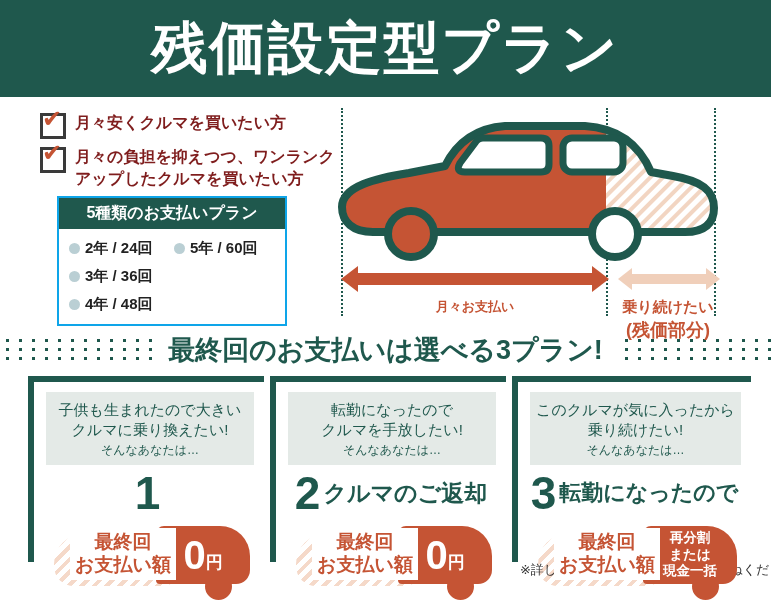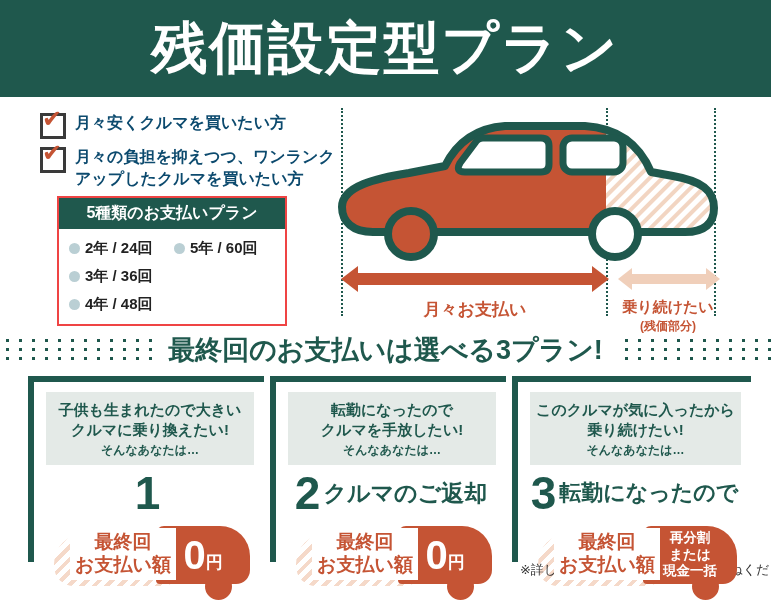--- a/index.html
+++ b/index.html
@@ -10,24 +10,24 @@
   .header{position:absolute;left:0;top:0;width:771px;height:97px;background:#1f584d;
           display:flex;align-items:center;justify-content:center;}
   .header h1{margin:0;color:#fff;font-size:56px;font-weight:bold;letter-spacing:2px;}
 
   
   .checklist{position:absolute;left:40px;top:112px;width:300px;}
   .check-row{display:flex;align-items:flex-start;margin-bottom:7px;}
   .cbx{position:relative;flex:0 0 20px;width:20px;height:20px;border:3px solid #3a3a3a;
        background:#fff;margin-right:9px;margin-top:1px;}
   .cbx .tick{position:absolute;left:-1px;top:-9px;color:#c55434;font-size:24px;font-weight:bold;line-height:1;}
-  .check-row .txt{font-size:16px;font-weight:bold;color:#0c4a6e;line-height:1.35;}
-
-  
-  .plan-box{position:absolute;left:57px;top:196px;width:226px;background:#fff;border:2px solid #ef4444;}
+  .check-row .txt{font-size:16px;font-weight:bold;color:#7f1d1d;line-height:1.35;}
+
+  
+  .plan-box{position:absolute;left:57px;top:196px;width:226px;background:#fff;border:2px solid #0ea5e9;}
   .plan-box .pb-title{background:#1f584d;color:#fff;font-size:16px;font-weight:bold;
                       text-align:center;padding:5px 0;}
   .pb-items{display:grid;grid-auto-flow:column;grid-template-rows:repeat(3,auto);
             grid-template-columns:1fr 1fr;padding:10px 6px 10px 10px;row-gap:9px;}
   .pb-item{display:flex;align-items:center;font-size:15px;font-weight:bold;color:#222;white-space:nowrap;}
   .pb-item .dot{width:11px;height:11px;border-radius:50%;background:#bacfd4;margin-right:5px;flex:0 0 11px;}
 
   
   .car-illo{position:absolute;left:325px;top:106px;width:446px;height:226px;}
   .vdots{position:absolute;top:2px;height:208px;width:0;border-left:2px dotted #1f584d;z-index:0;}
@@ -37,41 +37,41 @@
   .arrow .hl,.arrow .hr{position:absolute;width:0;height:0;top:0;}
   .a-orange{left:16px;top:160px;width:268px;height:26px;}
   .a-orange .shaft{height:12px;background:#c55434;}
   .a-orange .hl{left:0;border-right:17px solid #c55434;border-top:13px solid transparent;border-bottom:13px solid transparent;}
   .a-orange .hr{right:0;border-left:17px solid #c55434;border-top:13px solid transparent;border-bottom:13px solid transparent;}
   .a-peach{left:293px;top:162px;width:102px;height:22px;}
   .a-peach .shaft{height:10px;top:6px;left:13px;right:13px;background:#f0cfba;}
   .a-peach .hl{left:0;border-right:14px solid #f0cfba;border-top:11px solid transparent;border-bottom:11px solid transparent;}
   .a-peach .hr{right:0;border-left:14px solid #f0cfba;border-top:11px solid transparent;border-bottom:11px solid transparent;}
   .lbl-monthly{position:absolute;left:16px;top:192px;width:268px;text-align:center;
-               color:#c55434;font-size:17px;font-weight:bold;z-index:1;}
+               color:#c55434;font-size:13px;font-weight:bold;z-index:1;}
   .lbl-final{position:absolute;left:278px;top:192px;width:130px;text-align:center;
              color:#c55434;font-weight:bold;z-index:1;}
   .lbl-final .l1{font-size:15px;display:block;}
-  .lbl-final .l2{font-size:12px;display:block;margin-top:1px;}
+  .lbl-final .l2{font-size:18px;display:block;margin-top:1px;}
 
   
   .banner{position:absolute;left:0;top:331px;width:771px;height:38px;
           display:flex;align-items:center;justify-content:center;}
   .dotgrid{width:158px;height:30px;
            background-image:radial-gradient(circle,#1f584d 1.7px,transparent 1.9px);
            background-size:13px 9px;background-position:1px 1px;}
   .banner h2{margin:16px 16px;font-size:27px;font-weight:bold;color:#1f584d;white-space:nowrap;}
 
   
   .col{position:absolute;top:376px;height:180px;border-top:6px solid #1f584d;border-left:6px solid #1f584d;}
   .col-1{left:28px;width:230px;}
   .col-2{left:270px;width:230px;}
   .col-3{left:512px;width:233px;}
   .situation{margin:10px 10px 0 12px;background:#e4eae7;text-align:center;
-             color:#1f584d;font-weight:bold;padding:8px 2px 6px;}
+             color:#1f584d;font-weight:normal;padding:8px 2px 6px;}
   .situation .s1{font-size:15px;line-height:1.3;display:block;}
   .situation .lead{font-size:12px;display:block;margin-top:3px;}
   .title-row{display:flex;align-items:center;justify-content:center;margin-top:5px;color:#1f584d;}
   .title-row .num{font-size:46px;font-weight:bold;line-height:1;margin-right:3px;}
   .title-row .ttl{font-size:19px;font-weight:bold;white-space:nowrap;}
   .col-2 .ttl{font-size:23px;}
   .col-3 .ttl{font-size:22px;}
 
   .mini{position:relative;height:82px;margin-top:2px;}
   .mini-hatch{position:absolute;left:20px;bottom:14px;width:125px;height:52px;

